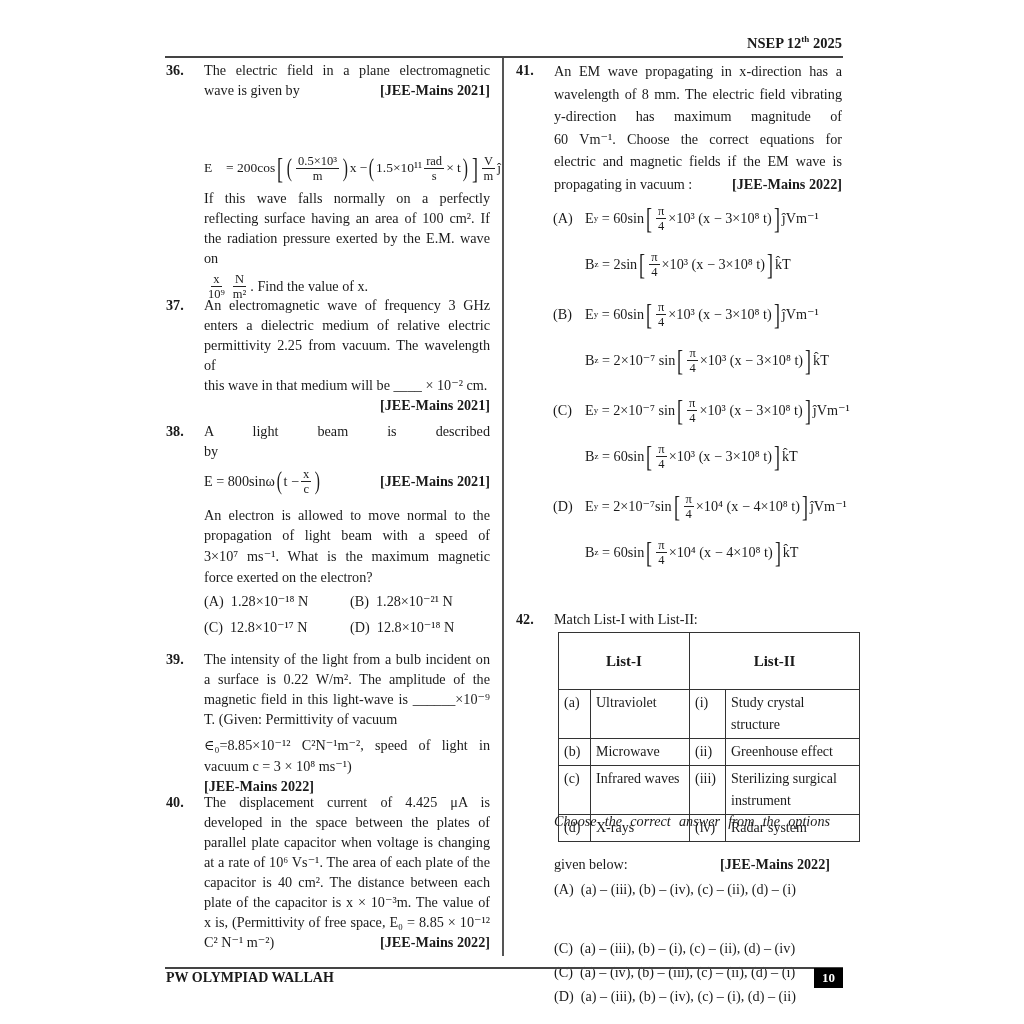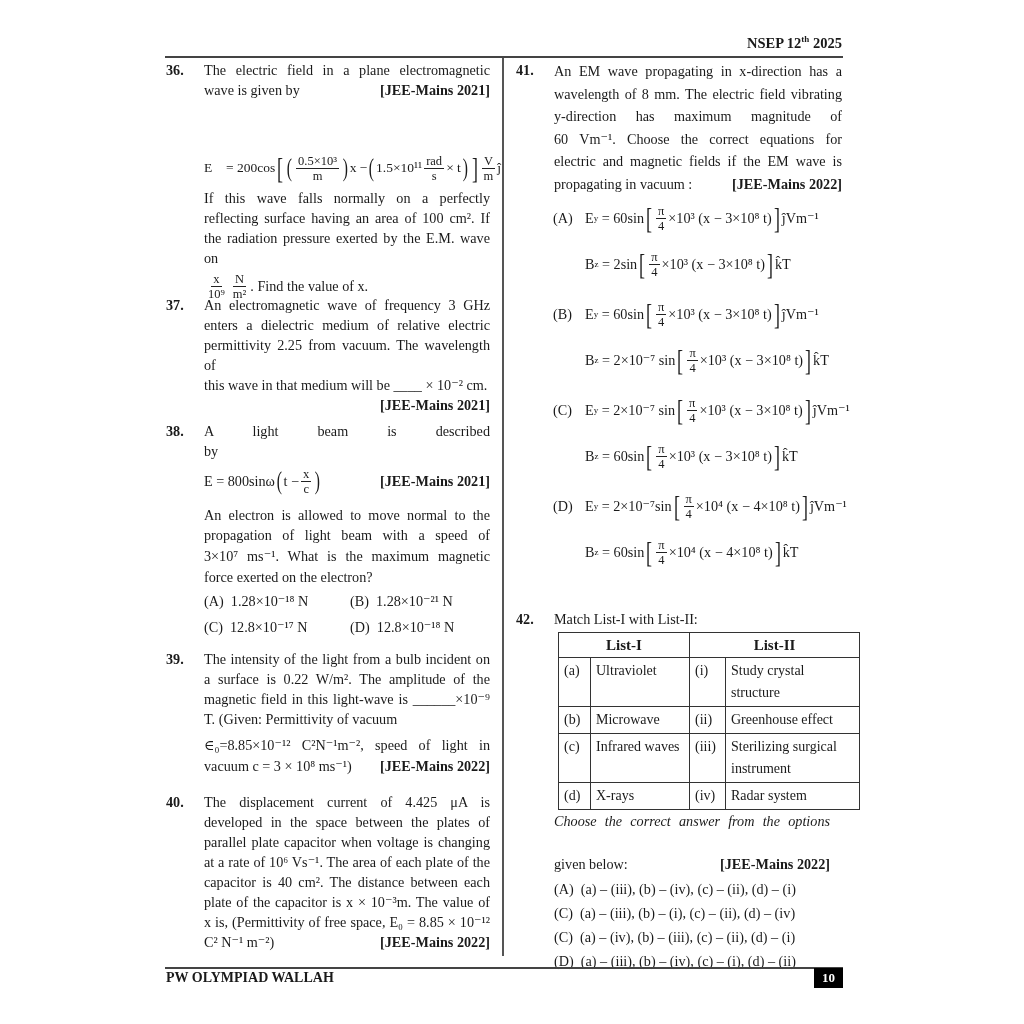--- a/index.html
+++ b/index.html
@@ -23,21 +23,21 @@
   .eq{font-family:"Liberation Serif","DejaVu Serif",serif;white-space:nowrap;display:flex;align-items:center;}
   .frac{display:inline-flex;flex-direction:column;align-items:center;vertical-align:middle;margin:0 2px;font-size:12.5px;line-height:14px;}
   .frac .n{border-bottom:1px solid #222;padding:0 2px;}
   .frac .d{padding:0 2px;}
   .brk{font-size:30px;line-height:30px;font-weight:100;transform:scaleX(0.6);display:inline-block;}
   .par{font-size:26px;line-height:26px;transform:scaleX(0.6);display:inline-block;}
   sup{font-size:9px;}
   sub{font-size:9px;}
   table.match{border-collapse:collapse;position:absolute;left:558px;top:632px;width:302px;font-size:14px;}
   table.match td, table.match th{border:1.3px solid #333;padding:2px 5px;vertical-align:top;line-height:22px;}
-  table.match th{font-weight:bold;text-align:center;font-size:15px;padding:1px;}
+  table.match th{font-weight:bold;text-align:center;font-size:15px;padding:17px;}
   .opt{position:absolute;white-space:nowrap;}
 </style>
 </head>
 <body>
 
 <div class="abs hdr-title">
   <span>NSEP 12</span><sup>th</sup>
   <span>2025</span>
 </div>
 <div class="abs top-rule"></div>
@@ -135,21 +135,21 @@
 </div>
 
 <div class="q" style="left:166px;top:649px;width:324px;">
   <div class="num line">39.</div>
   <div class="body" style="width:286px;top:0;">
     <div class="line just">The intensity of the light from a bulb incident on</div>
     <div class="line just">a surface is 0.22 W/m². The amplitude of the</div>
     <div class="line just">magnetic field in this light-wave is ______×10⁻⁹</div>
     <div class="line">T. (Given: Permittivity of vacuum</div>
     <div class="line just" style="margin-top:5px;line-height:22px;">∈₀=8.85×10⁻¹²  C²N⁻¹m⁻², speed of light in</div>
-    <div class="line" style="display:flex;justify-content:space-between;">
+    <div class="line" style="display:flex;justify-content:flex-end;flex-direction:column;">
       <span>vacuum c = 3 × 10⁸ ms⁻¹)</span>
       <span class="tag">[JEE-Mains 2022]</span>
     </div>
   </div>
 </div>
 
 <div class="q" style="left:166px;top:792px;width:324px;">
   <div class="num line">40.</div>
   <div class="body" style="width:286px;top:0;">
     <div class="line just">The displacement current of 4.425 μA is</div>
@@ -294,20 +294,20 @@
 </tbody>
   </table>
 
 <div class="abs" style="left:554px;top:810px;width:276px;">
   <div class="line just" style="line-height:22px;font-style:italic;">Choose the correct answer from the options</div>
   <div class="line" style="display:flex;justify-content:space-between;line-height:22px;margin-top:21px;">
     <span>given below:</span>
     <span class="tag">[JEE-Mains 2022]</span>
   </div>
   <div class="line" style="line-height:24px;margin-top:2px;"><span>(A)</span>&nbsp; <span>(a) – (iii), (b) – (iv), (c) – (ii), (d) – (i)</span></div>
-  <div class="line" style="line-height:24px;"><span>(C)</span>&nbsp; <span>(a) – (iii), (b) – (i), (c) – (ii), (d) – (iv)</span></div>
+  <div class="line" style="line-height:24px;margin-top:35px;"><span>(C)</span>&nbsp; <span>(a) – (iii), (b) – (i), (c) – (ii), (d) – (iv)</span></div>
   <div class="line" style="line-height:24px;"><span>(C)</span>&nbsp; <span>(a) – (iv), (b) – (iii), (c) – (ii), (d) – (i)</span></div>
   <div class="line" style="line-height:24px;"><span>(D)</span>&nbsp; <span>(a) – (iii), (b) – (iv), (c) – (i), (d) – (ii)</span></div>
 </div>
 
 <div class="abs bot-rule"></div>
 <div class="abs footer-brand">PW OLYMPIAD WALLAH</div>
 <div class="abs page-num">10</div>
 
 </body></html>

